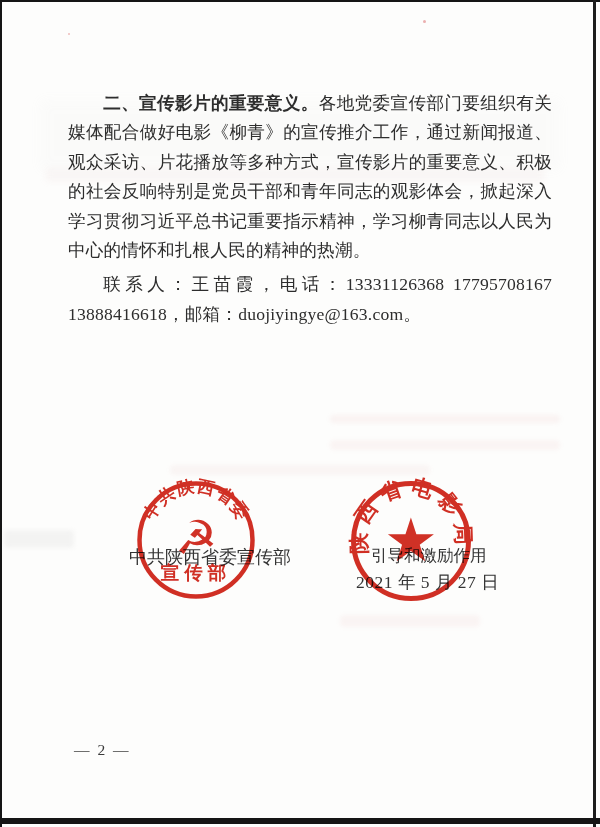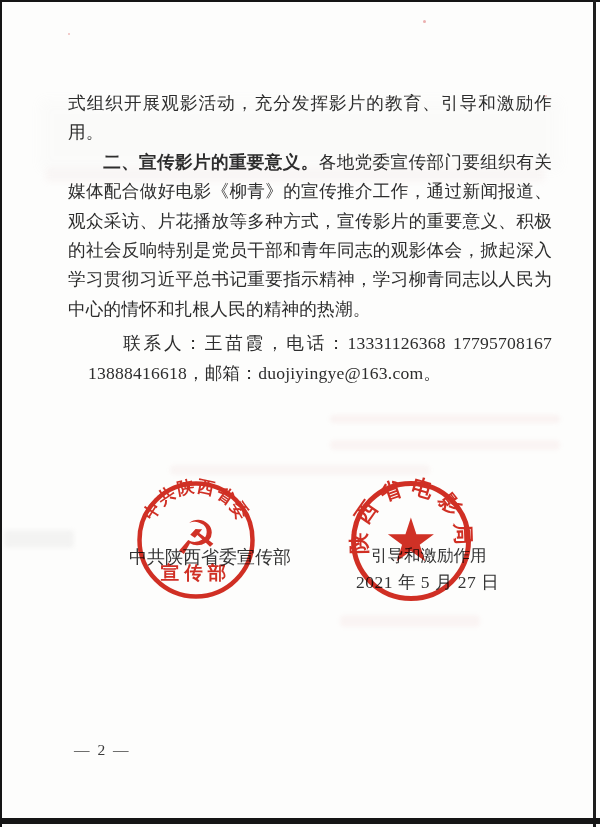--- a/index.html
+++ b/index.html
@@ -17,21 +17,21 @@
 
   
   .text-block{
     position:absolute;left:68px;top:89px;width:484px;
     font-size:17.6px;line-height:29.4px;letter-spacing:.2px;
     color:#2d2d2d;text-align:justify;
   }
   .text-block p{margin:0;text-indent:2em;}
   .text-block p.p-first{text-indent:0;}
   .text-block p.p-3{margin-top:2px;}
-  .text-block p.p-4{margin-top:5px;margin-left:20px;}
+  .text-block p.p-4{margin-top:5px;}
   .lead{font-weight:700;}
 
   
   .typed{position:absolute;color:#333;white-space:nowrap;z-index:1;}
   .typed-left{left:129px;top:545px;font-size:18px;}
   .typed-right{left:371px;top:545px;font-size:16.5px;}
   .typed-date{left:356px;top:570px;font-size:17.5px;letter-spacing:.5px;}
 
   
   .seal{position:absolute;z-index:2;mix-blend-mode:multiply;opacity:.94;}
@@ -73,21 +73,20 @@
 <div class="smudge sm2"></div>
 <div class="smudge sm3"></div>
 <div class="smudge sm4"></div>
 <div class="smudge sm5"></div>
 <div class="smudge sm6"></div>
 <div class="dot d1"></div>
 <div class="dot d2"></div>
 <div class="dot d3"></div>
 
 <div class="text-block">
-  <p class="p-first"><span>式组织开展观影活动，充分发挥影片的教育、引导和激励作用。</span></p>
   <p class="p-2"><span class="lead">二、宣传影片的重要意义。</span><span>各地党委宣传部门要组织有关媒体配合做好电影《柳青》的宣传推介工作，通过新闻报道、观众采访、片花播放等多种方式，宣传影片的重要意义、积极的社会反响特别是党员干部和青年同志的观影体会，掀起深入学习贯彻习近平总书记重要指示精神，学习柳青同志以人民为中心的情怀和扎根人民的精神的热潮。</span></p>
   <p class="p-4"><span>联系人：王苗霞，电话：13331126368  17795708167 13888416618，邮箱：duojiyingye@163.com。</span></p>
 </div>
 
 <div class="typed typed-left">中共陕西省委宣传部</div>
 <div class="typed typed-right">引导和激励作用</div>
 <div class="typed typed-date">2021 年 5 月 27 日</div>
 
 <svg class="seal seal-left" width="134" height="134" viewBox="0 0 134 134">
   <defs>

